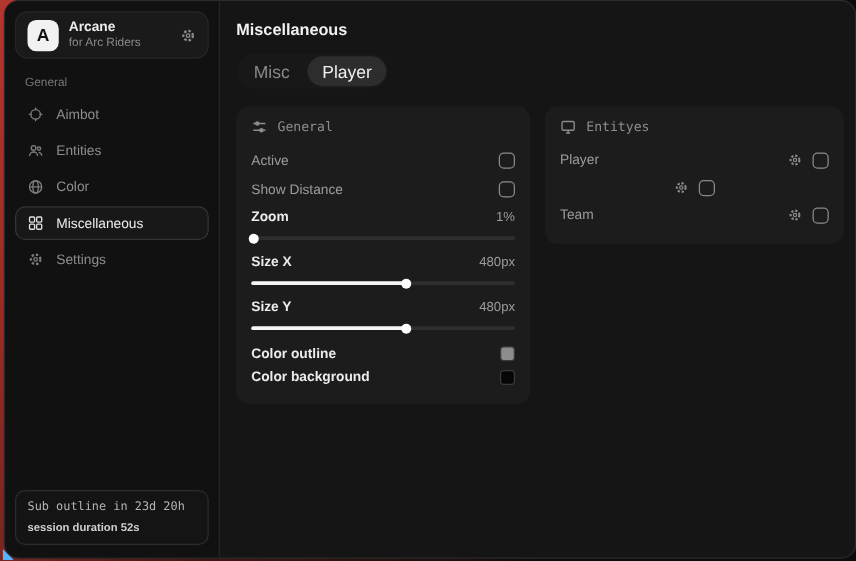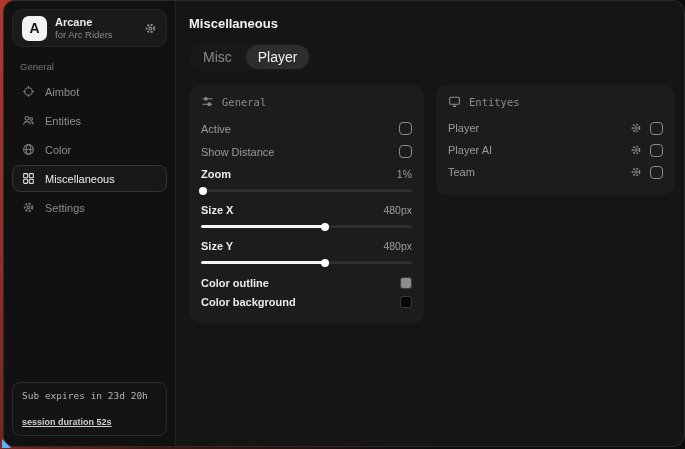--- a/index.html
+++ b/index.html
@@ -46,21 +46,21 @@
     border-radius:8px; cursor:default;
   }
   .nav-item .nicon{ display:flex; color:#7d7d7d; }
   .nav-item.active{ background:#181818; border-color:#343434; color:#ededed; }
   .nav-item.active .nicon{ color:#e0e0e0; }
   .sub-box{
     margin:auto 8px 2px 8px; border:1px solid #2c2c2c; border-radius:8px;
     padding:7px 9px 8px 9px; background:#141414;
   }
   .sub-line1{ font-family:"DejaVu Sans Mono", monospace; font-size:9.5px; color:#b3b3b3; }
-  .sub-line2{ font-size:9px; font-weight:bold; color:#cfcfcf; margin-top:16px;text-decoration:underline; }
+  .sub-line2{ font-size:9px; font-weight:bold; color:#cfcfcf; margin-top:6px; }
   
   .main{ flex:1; padding:15px 13px; display:flex; flex-direction:column; }
   .page-title{ color:#f2f2f2; font-size:13px; font-weight:bold; }
   .tabs{ display:flex; gap:2px; margin-top:12px; background:#181818; border-radius:999px; align-self:flex-start; padding:2px; }
   .tab{ padding:4px 12px; border-radius:999px; font-size:14px; color:#8a8a8a; cursor:default; }
   .tab.active{ background:#2d2d2d; color:#f0f0f0; }
   .panels{ display:flex; gap:12px; margin-top:14px; align-items:flex-start; }
   .panel{ background:#1c1c1c; border-radius:10px; padding:10px 12px 12px 12px; }
   .panel.general{ width:235px; }
   .panel.entities{ width:239px; }
@@ -165,21 +165,21 @@
           <svg width="13" height="13" viewBox="0 0 24 24" fill="none" stroke="currentColor">
             <circle cx="12" cy="12" r="7" stroke-width="3.4" stroke-dasharray="3.6 2.9"></circle>
             <circle cx="12" cy="12" r="2.6" stroke-width="2"></circle>
           </svg>
         </span>
         <span>Settings</span>
       </div>
     </div>
 
     <div class="sub-box">
-      <div class="sub-line1">Sub expires in 23d 20h</div>
+      <div class="sub-line1">Sub outline in 23d 20h</div>
       <div class="sub-line2">session duration 52s</div>
     </div>
   </div>
 
   <div class="main">
     <div class="page-title">Miscellaneous</div>
 
     <div class="tabs">
       <div class="tab">Misc</div>
       <div class="tab active">Player</div>
@@ -271,21 +271,20 @@
             <span class="row-gear">
               <svg width="12" height="12" viewBox="0 0 24 24" fill="none" stroke="currentColor">
                 <circle cx="12" cy="12" r="7" stroke-width="3.4" stroke-dasharray="3.6 2.9"></circle>
                 <circle cx="12" cy="12" r="2.6" stroke-width="2"></circle>
               </svg>
             </span>
             <span class="checkbox"></span>
           </span>
         </div>
         <div class="e-row">
-          <span class="e-label">Player AI</span>
           <span class="e-right">
             <span class="row-gear">
               <svg width="12" height="12" viewBox="0 0 24 24" fill="none" stroke="currentColor">
                 <circle cx="12" cy="12" r="7" stroke-width="3.4" stroke-dasharray="3.6 2.9"></circle>
                 <circle cx="12" cy="12" r="2.6" stroke-width="2"></circle>
               </svg>
             </span>
             <span class="checkbox"></span>
           </span>
         </div>

